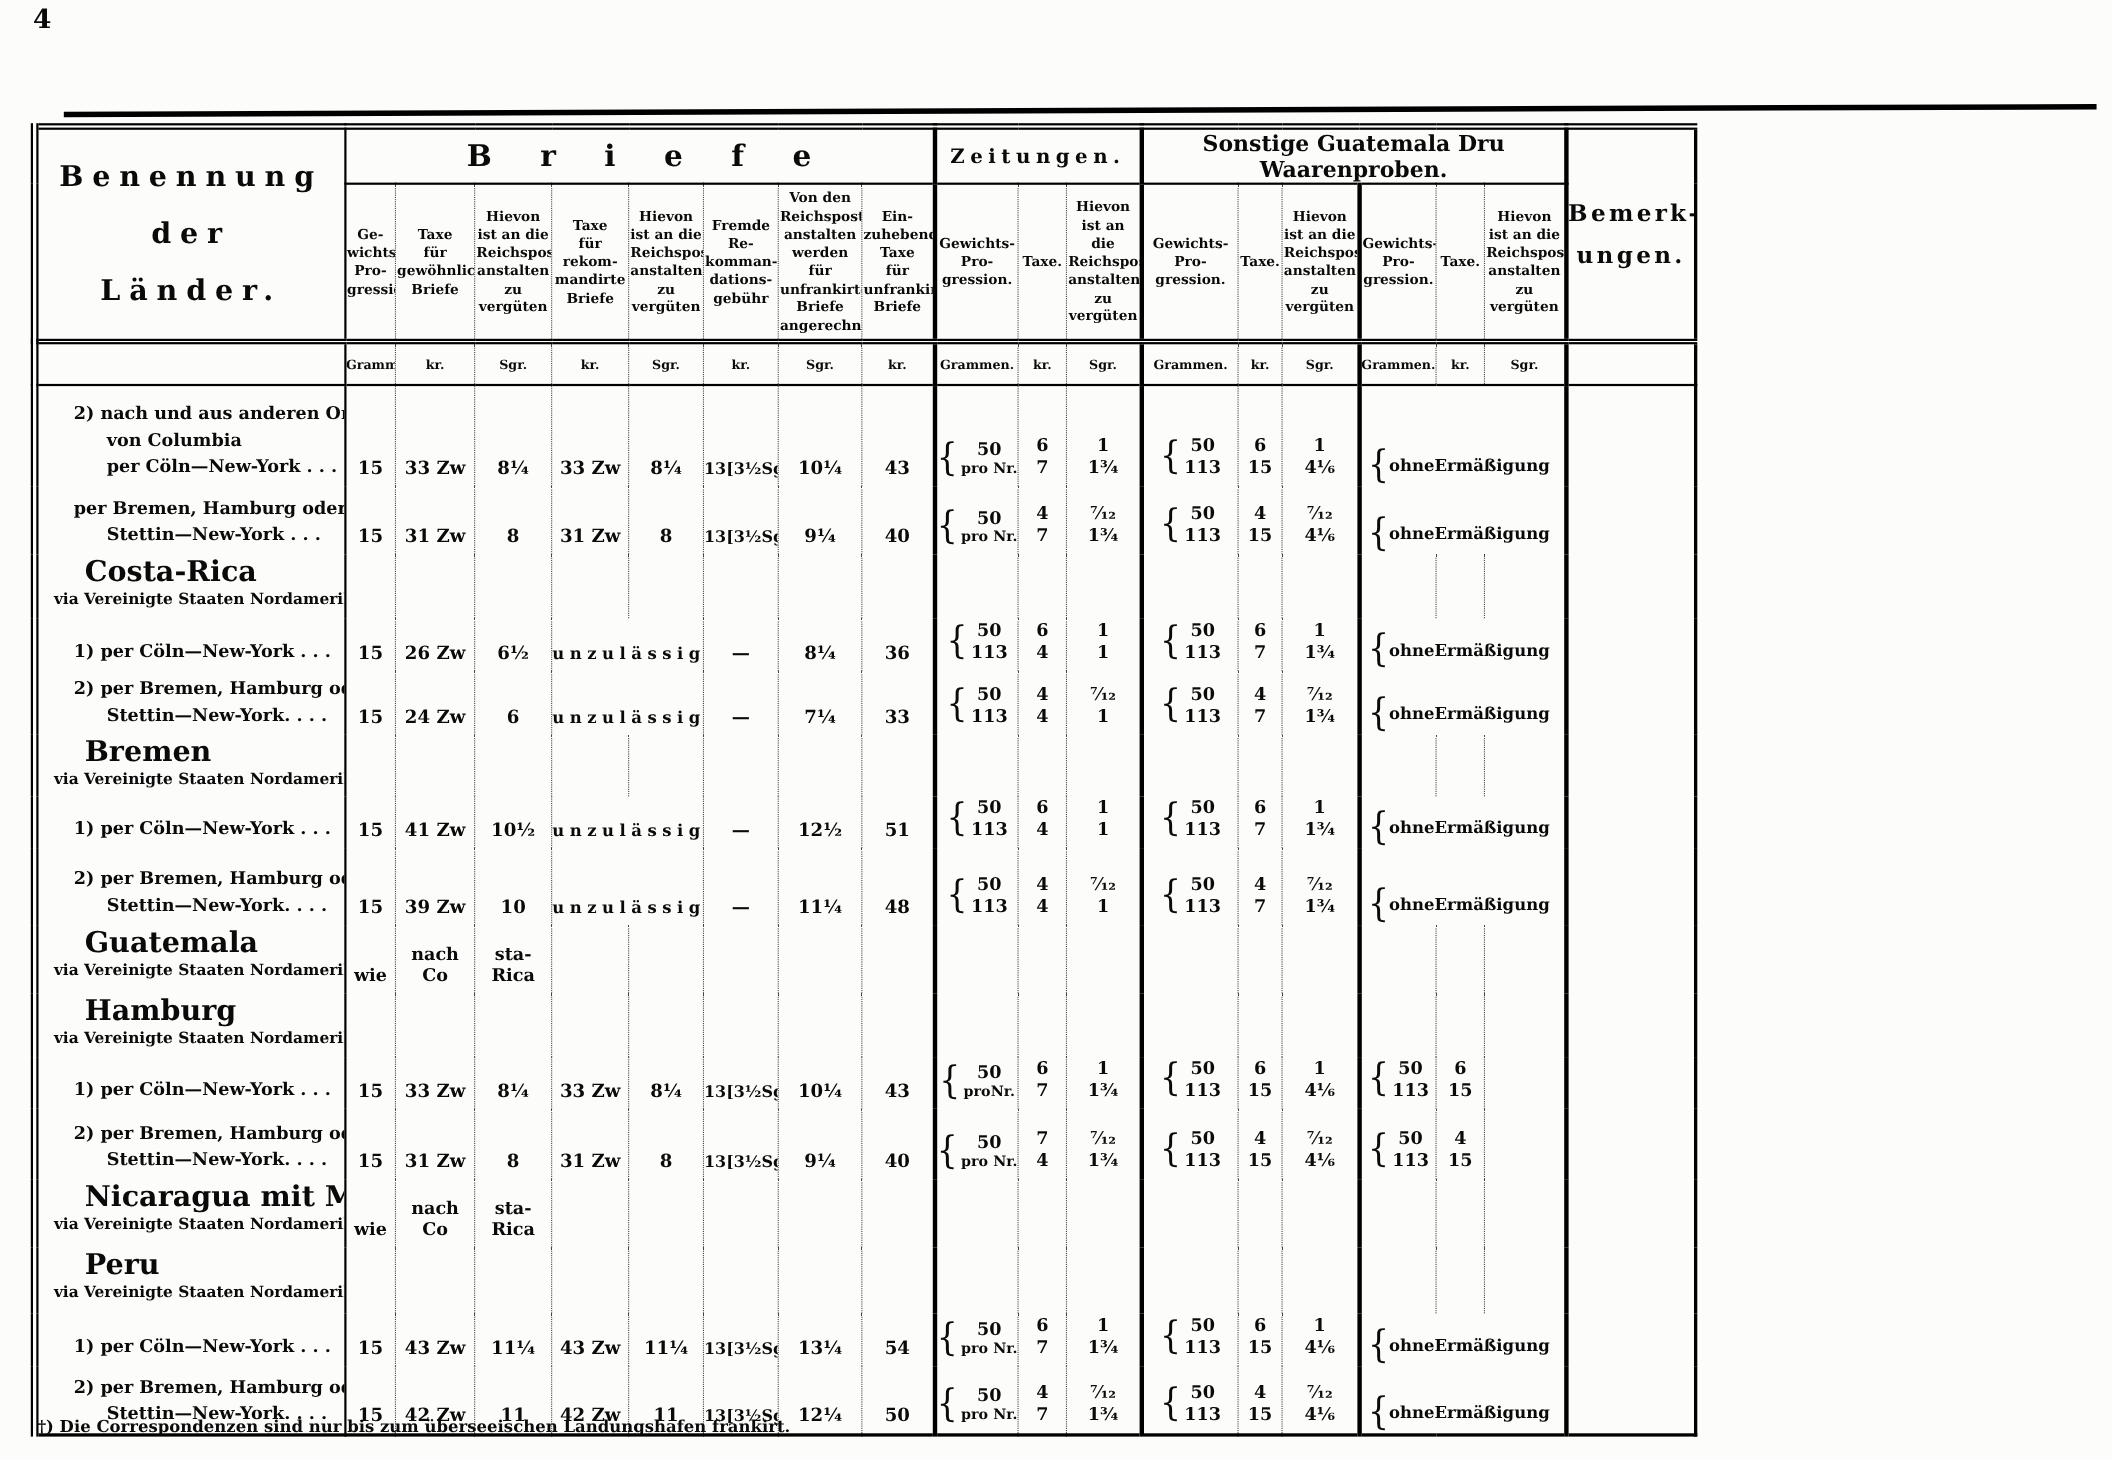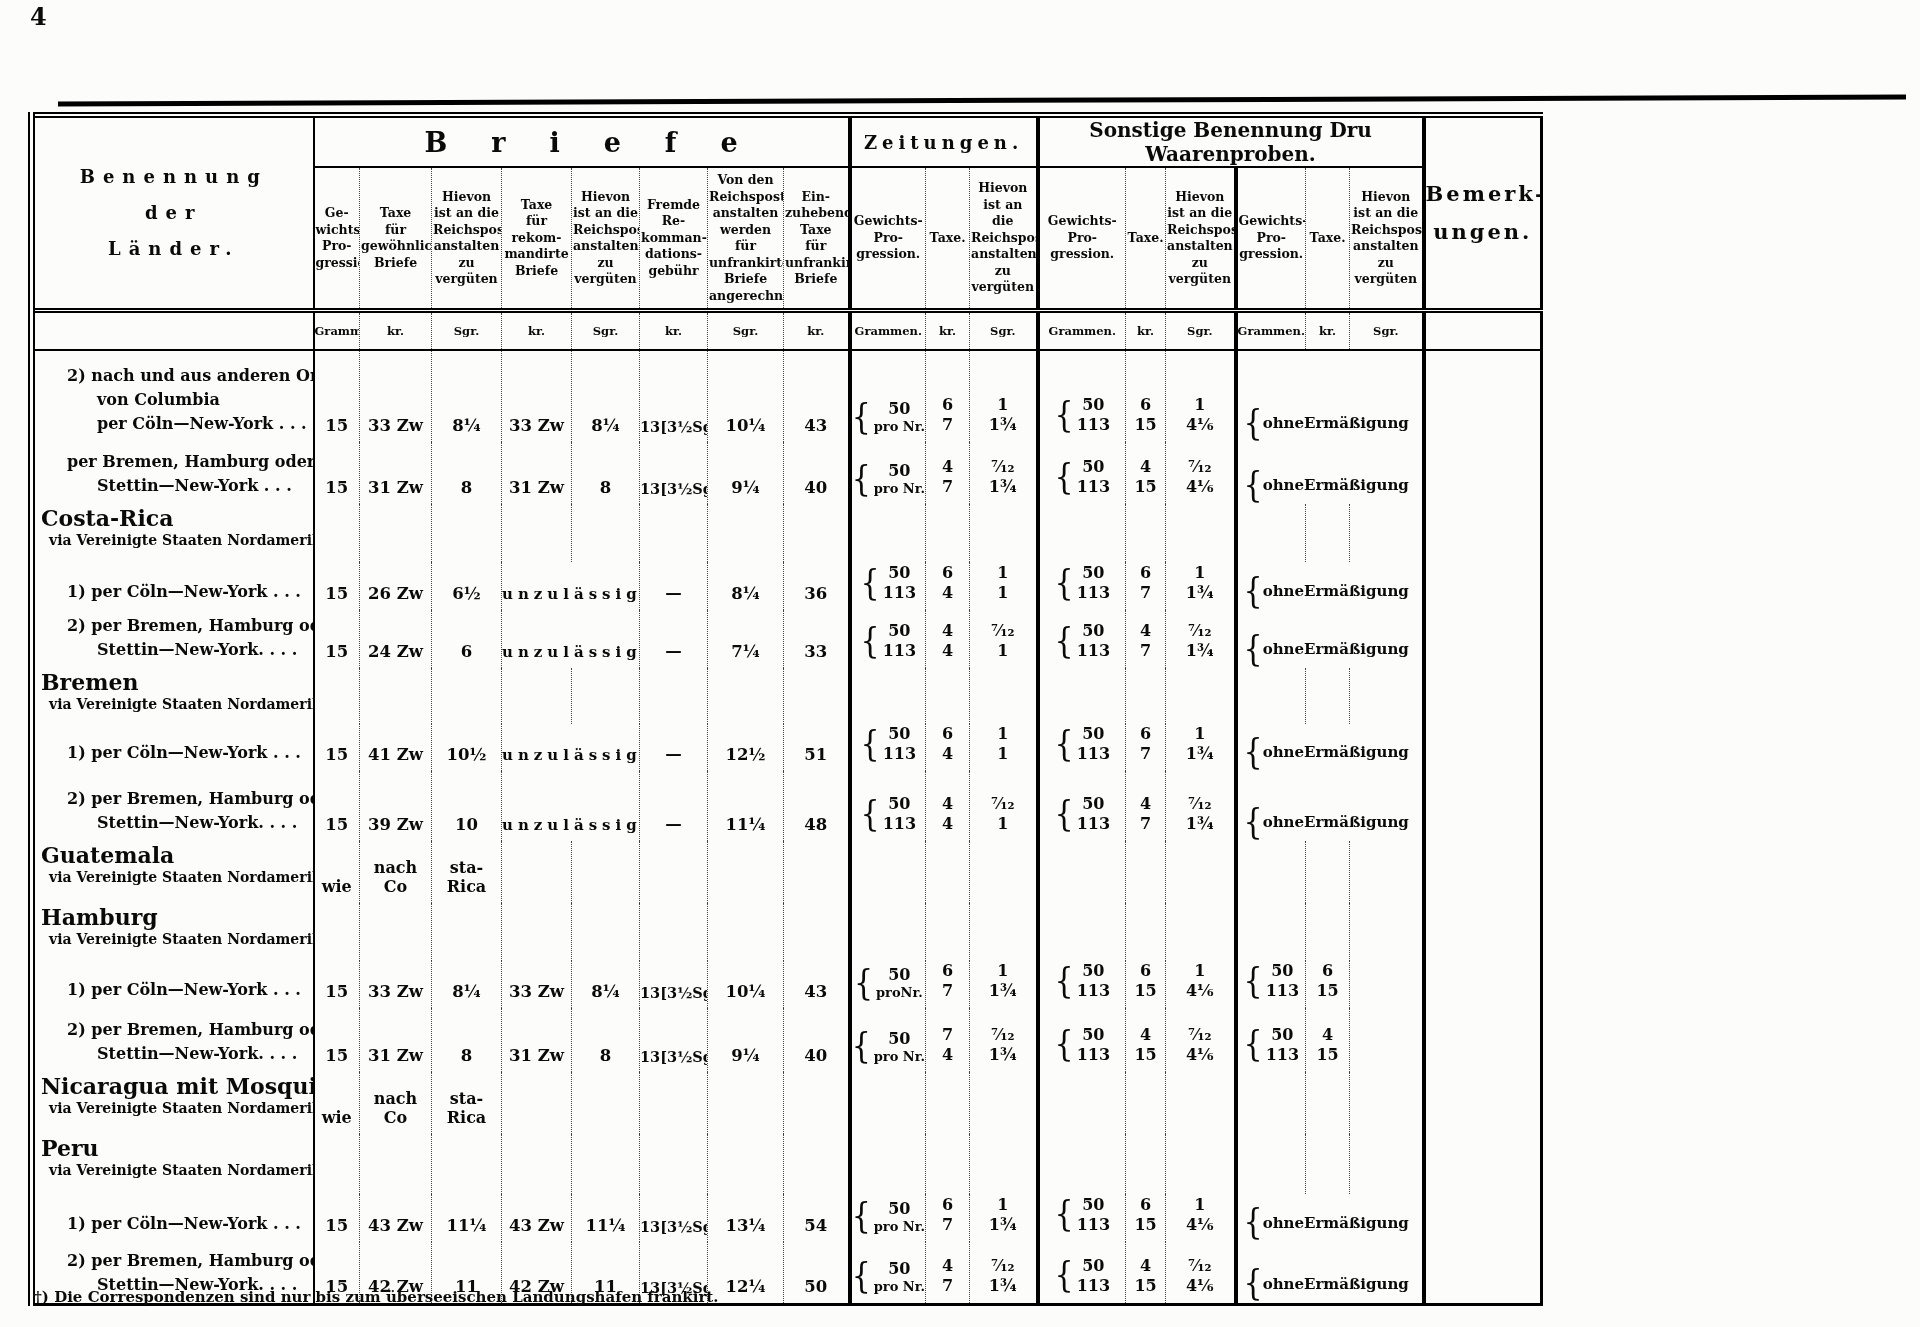--- a/index.html
+++ b/index.html
@@ -19,31 +19,31 @@
   .lab{border-left:none;}
   .sol{border-left:2px solid #000;}
   .dot{border-left:1px dotted #444;}
   .thk{border-left:4px solid #000;}
   
   tr.ghead th{height:46px;vertical-align:middle;text-align:center;}
   th.gcell{border-bottom:2px solid #000;}
   th.g-briefe{font-size:27px;letter-spacing:44px;text-indent:44px;}
   th.g-zeit{font-size:18px;letter-spacing:5px;}
   th.g-sonst{font-size:20px;letter-spacing:0px;}
-  th.lab-head{font-size:18px;letter-spacing:8px;line-height:2.0;white-space:pre-line;vertical-align:middle;}
+  th.lab-head{font-size:26px;letter-spacing:8px;line-height:2.0;white-space:pre-line;vertical-align:middle;}
   th.bemerk-head{font-size:21px;letter-spacing:3px;line-height:1.8;white-space:pre-line;vertical-align:middle;}
   tr.chead-row th{height:136px;font-size:12.5px;line-height:1.32;text-align:center;vertical-align:middle;white-space:pre-line;font-weight:700;padding:2px 1px;}
   tr.units-row td{height:30px;border-top:5px double #000;border-bottom:2px solid #000;font-size:11.5px;text-align:center;vertical-align:middle;}
   
   tbody td{text-align:center;font-size:16.5px;vertical-align:bottom;padding-bottom:7px;}
   td.lab{vertical-align:bottom;text-align:left;padding-bottom:6px;}
   td.clab{vertical-align:top;padding-top:2px;padding-bottom:0;}
   .lline{font-size:16px;line-height:1.5;padding-left:32px;white-space:nowrap;}
   .lline.ind{padding-left:62px;}
-  .ctitle{font-size:22px;line-height:1.15;padding-left:6px;white-space:nowrap;}
+  .ctitle{font-size:26px;line-height:1.15;padding-left:6px;white-space:nowrap;margin-left:36px;}
   .cvia{font-size:14px;line-height:1.3;padding-left:14px;white-space:nowrap;}
   .notecell{font-size:16px;vertical-align:bottom;}
   .unzul{letter-spacing:5px;font-size:15px;}
   .fremde{font-size:14.5px;white-space:nowrap;}
   .vwrap{display:inline-flex;align-items:center;gap:3px;}
   .brc{font-weight:400;font-size:30px;line-height:0.8;transform:scaleY(1.15);}
   .stk{display:inline-flex;flex-direction:column;line-height:1.25;font-size:16px;}
   .stk span.sm{font-size:13px;}
   .ohne{display:flex;justify-content:space-between;align-items:center;padding:0 14px 0 6px;font-size:15px;}
   .footnote{position:absolute;left:34px;top:1288px;font-size:15px;}
@@ -76,21 +76,21 @@
       <col style="width:74px">
       <col style="width:118px">
   </colgroup>
   <thead>
     <tr class="ghead">
       <th class="lab lab-head" rowspan="2">Benennung
 der
 Länder.</th>
       <th class="sol gcell g-briefe" colspan="8">Briefe</th>
       <th class="thk gcell g-zeit" colspan="3">Zeitungen.</th>
-      <th class="thk gcell g-sonst" colspan="6">Sonstige Benennung Dru Waarenproben.</th>
+      <th class="thk gcell g-sonst" colspan="6">Sonstige Guatemala Dru Waarenproben.</th>
       <th class="thk bemerk-head" rowspan="2">Bemerk-
 ungen.</th>
     </tr>
     <tr class="chead-row" id="colhead-row">
         <th class="sol">Ge-
 wichts-
 Pro-
 gression</th>
         <th class="dot">Taxe
 für

